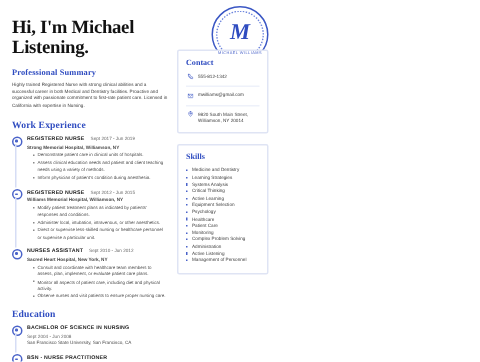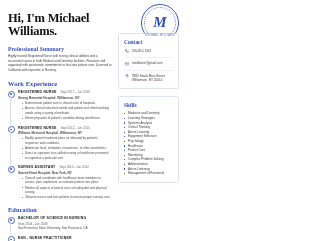--- a/index.html
+++ b/index.html
@@ -161,21 +161,21 @@
   <div class="seal">
     <span class="ring"></span>
     <span class="mark">M</span>
     <span class="arc">MICHAEL WILLIAMS</span>
   </div>
 
   <div class="cols">
 
     <div class="left">
 
-      <h1 class="headline">Hi, I'm Michael Williams.</h1>
+      <h1 class="headline">Hi, I'm Michael Listening.</h1>
 
       <div>
         <div class="sec-title">Professional Summary</div>
         <p class="summary">Highly trained Registered Nurse with strong clinical abilities and a successful career in both Medical and Dentistry facilities. Proactive and organized with passionate commitment to first-rate patient care. Licensed in California with expertise in Nursing.</p>
       </div>
 
       <div>
         <div class="sec-title big">Work Experience</div>
         <div class="timeline">
 

